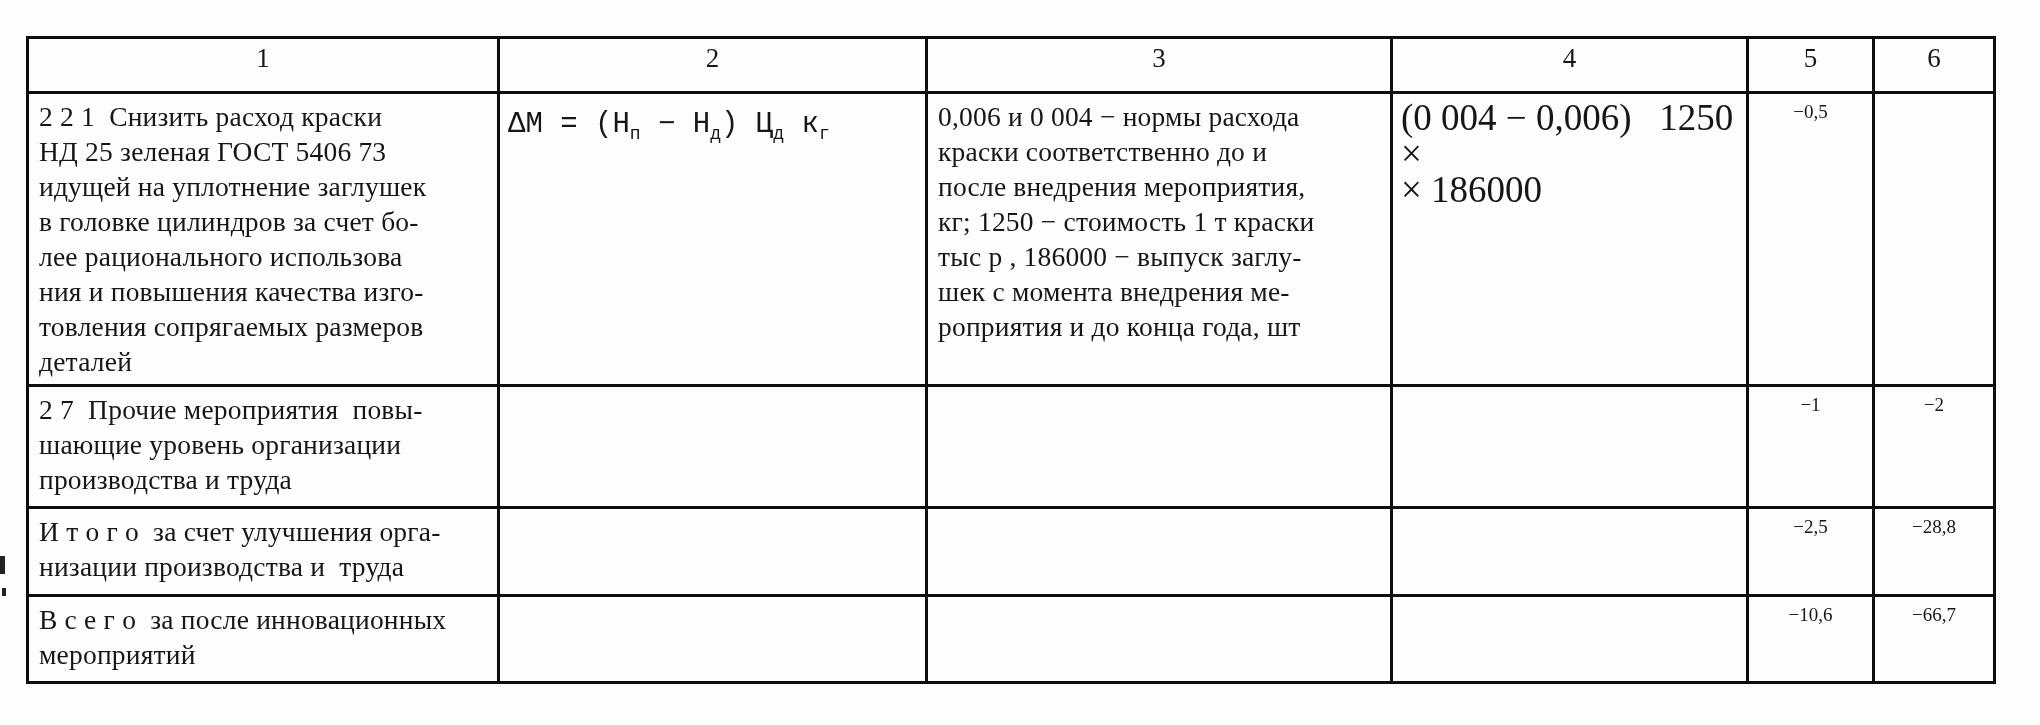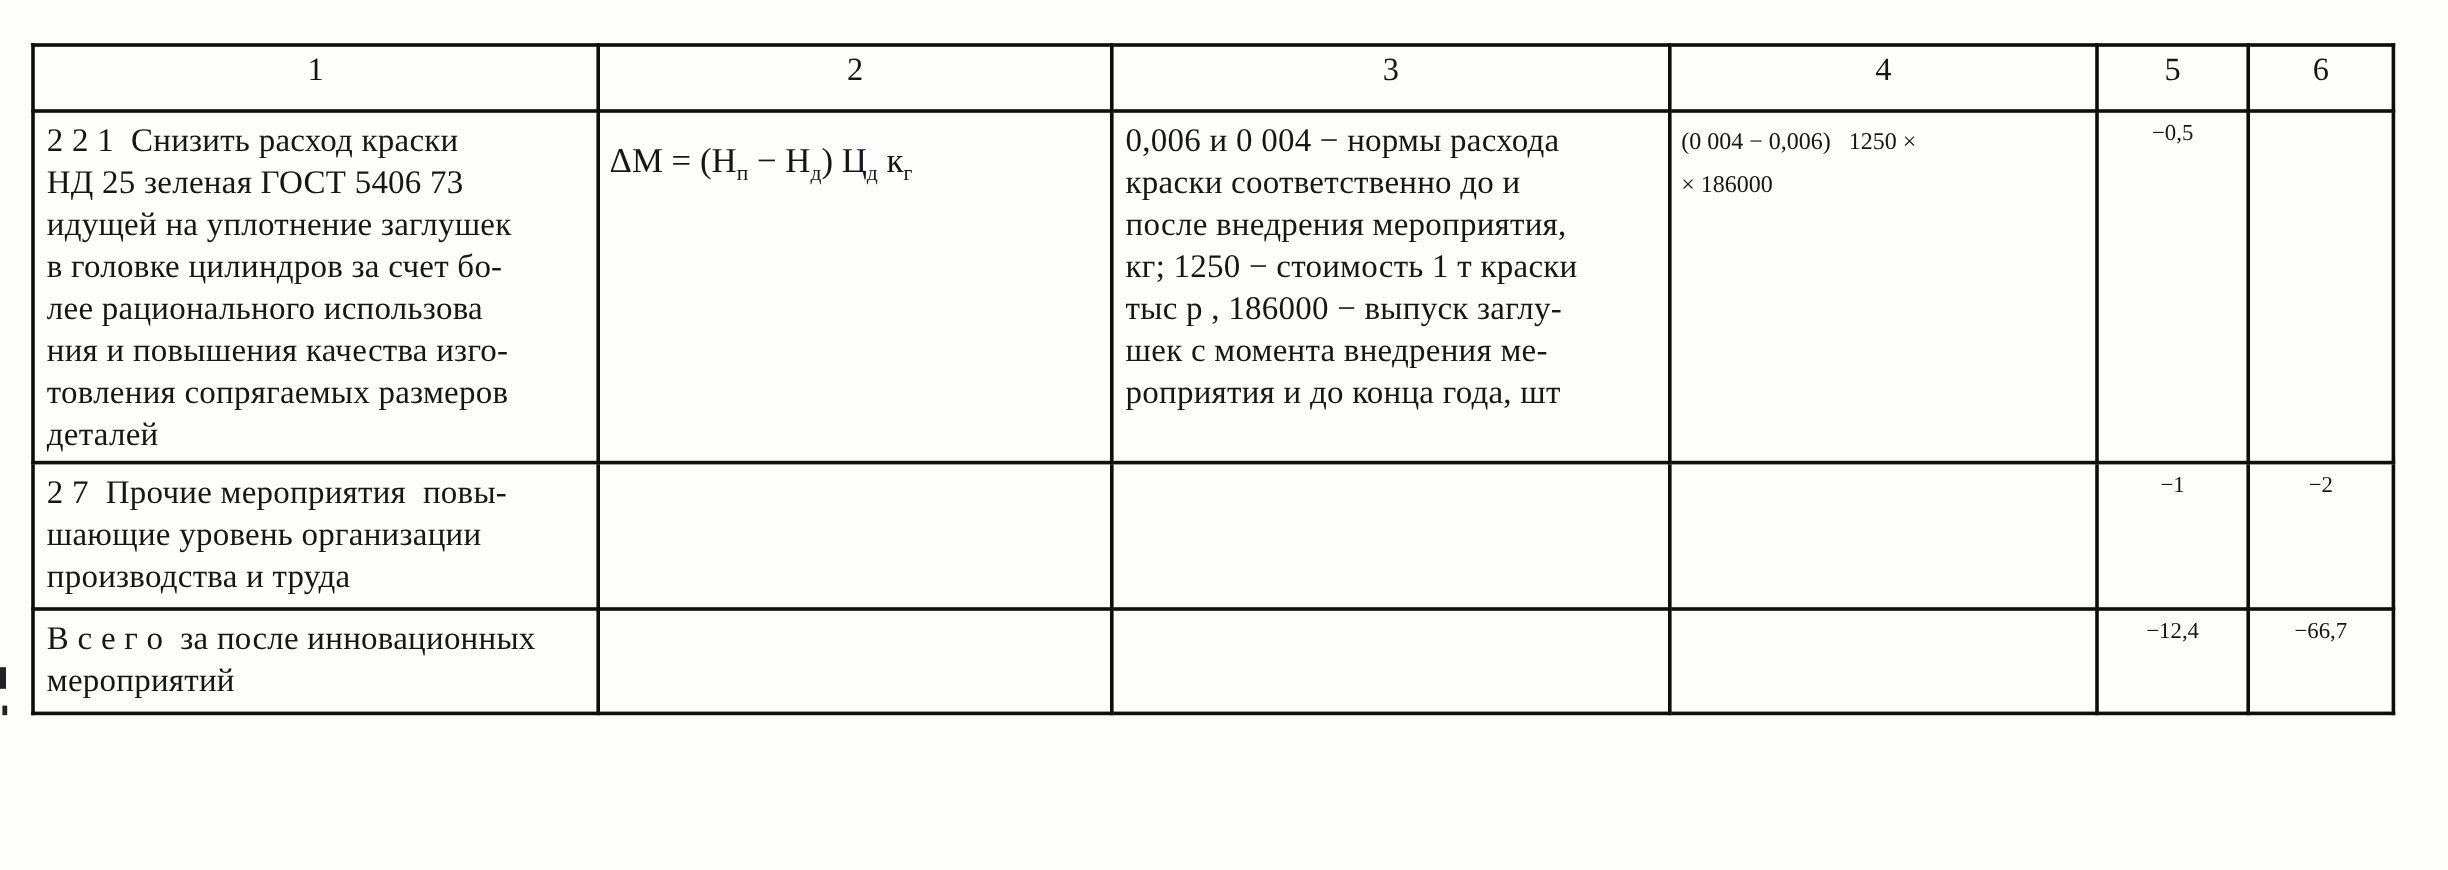--- a/index.html
+++ b/index.html
@@ -39,29 +39,30 @@
   }
   td.cell-text {
     font-size: 27.5px;
     line-height: 35px;
     padding: 5px 6px 4px 10px;
     white-space: pre-wrap;
     letter-spacing: 0.2px;
   }
   td.cell-formula {
     font-size: 29px;
-    padding: 24px 4px 4px 8px;
+    padding: 14px 4px 4px 8px;
     white-space: nowrap;
+    font-family: Liberation Mono, monospace;
   }
   td.cell-formula sub {
     font-size: 0.62em;
     line-height: 0;
   }
   td.cell-calc {
-    font-size: 20px;
+    font-size: 37px;
     line-height: 36px;
     padding: 6px 4px 4px 8px;
     white-space: pre-wrap;
   }
   td.cell-value {
     font-size: 19px;
     text-align: center;
     padding-top: 7px;
     white-space: nowrap;
   }
@@ -127,24 +128,33 @@
       <tr style="height:122px">
         <td class="cell-text">2 7  Прочие мероприятия  повы-
 шающие уровень организации
 производства и труда</td>
         <td class="cell-formula"></td>
         <td class="cell-text"></td>
         <td class="cell-calc"></td>
         <td class="cell-value">−1</td>
         <td class="cell-value">−2</td>
       </tr>
+      <tr style="height:88px">
+        <td class="cell-text">И т о г о  за счет улучшения орга-
+низации производства и  труда</td>
+        <td class="cell-formula"></td>
+        <td class="cell-text"></td>
+        <td class="cell-calc"></td>
+        <td class="cell-value">−2,5</td>
+        <td class="cell-value">−28,8</td>
+      </tr>
       <tr style="height:87px">
         <td class="cell-text">В с е г о  за после инновационных
 мероприятий</td>
         <td class="cell-formula"></td>
         <td class="cell-text"></td>
         <td class="cell-calc"></td>
-        <td class="cell-value">−12,4</td>
+        <td class="cell-value">−10,6</td>
         <td class="cell-value">−66,7</td>
       </tr>
     </tbody>
   </table>
 </div>
 
 </body></html>

